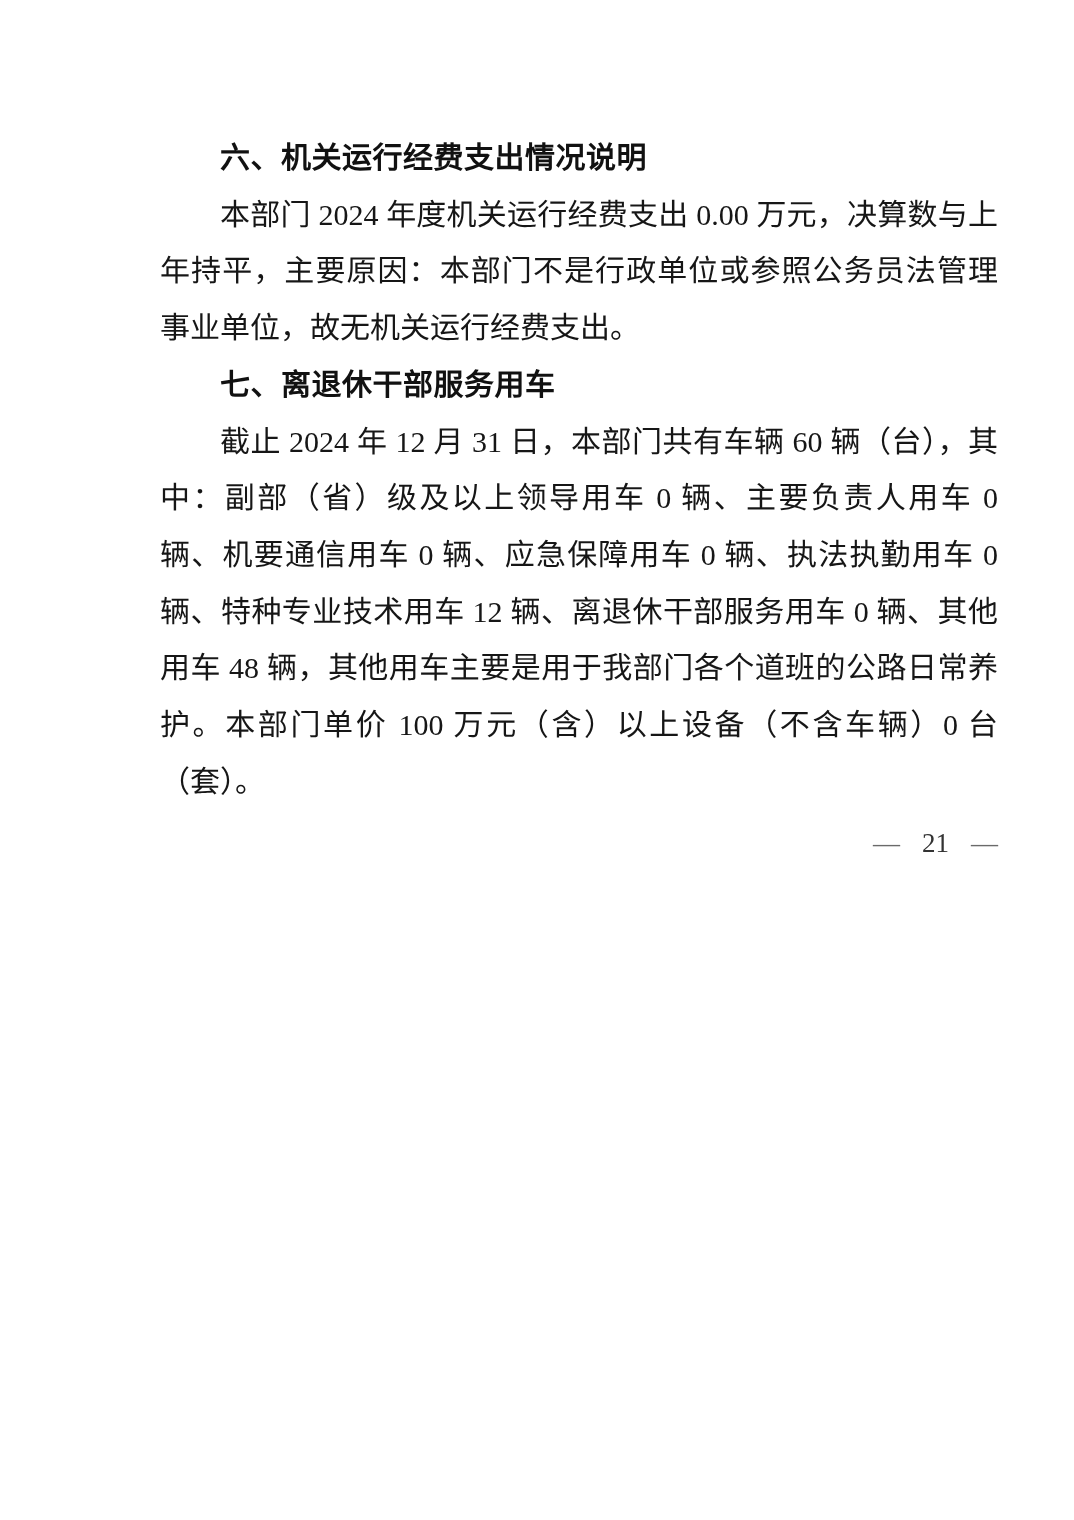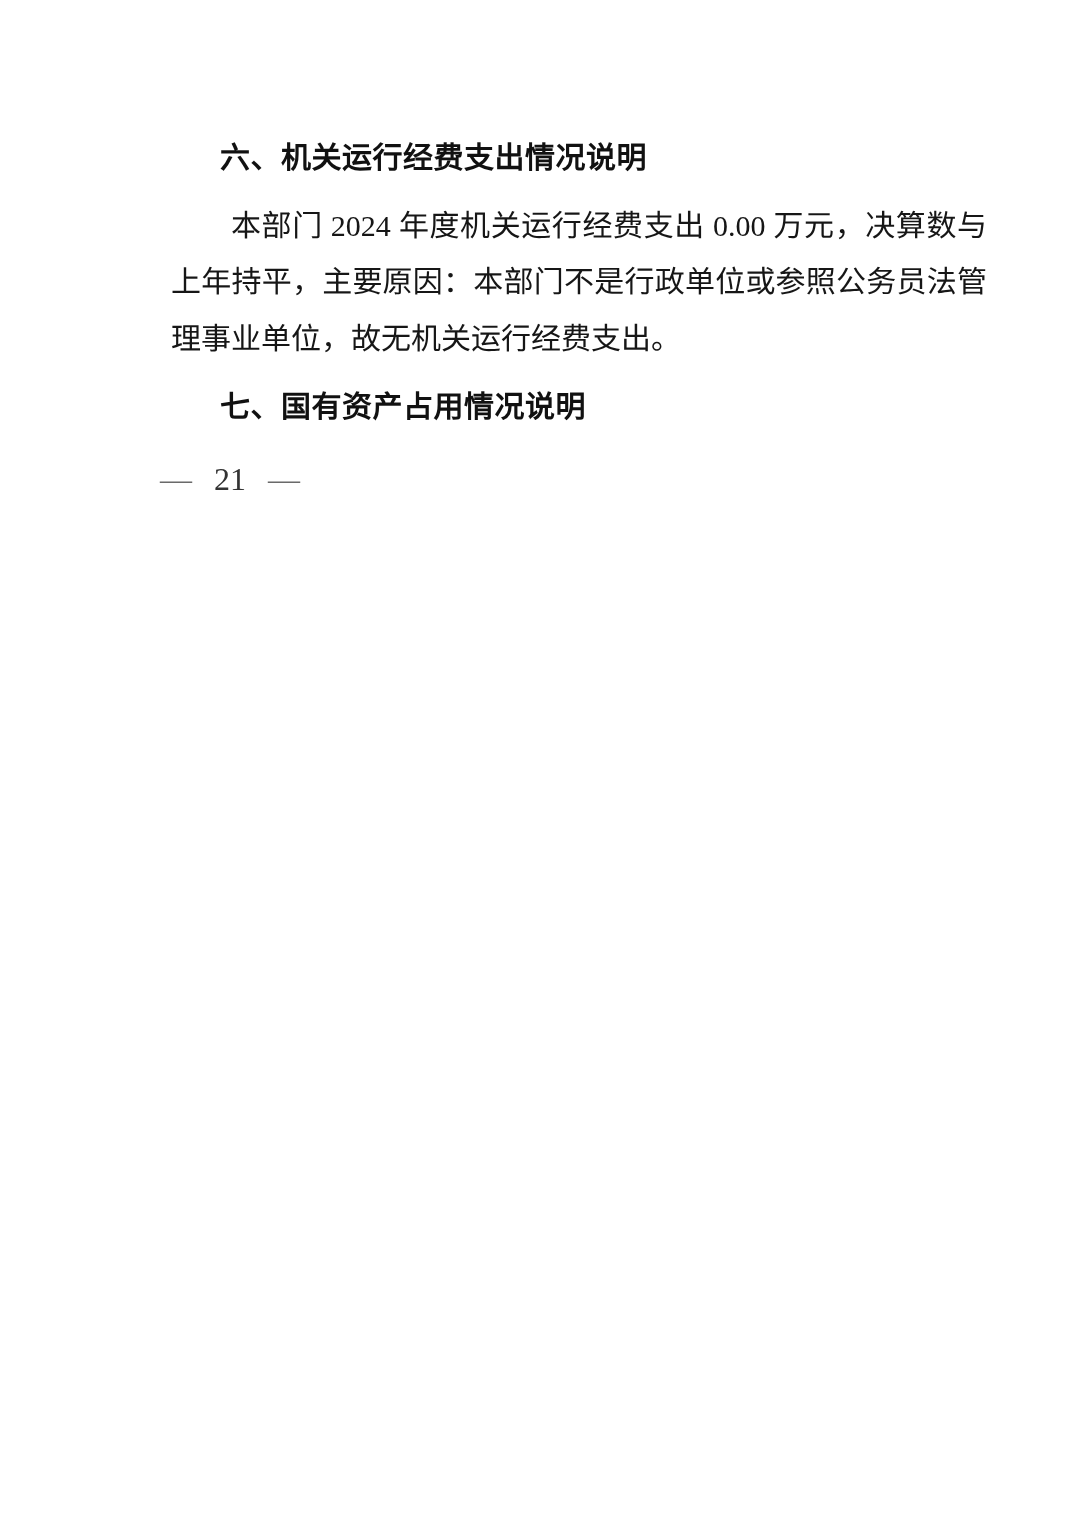--- a/index.html
+++ b/index.html
@@ -23,34 +23,34 @@
     margin: 0;
     font-family: "Liberation Sans", "DejaVu Sans", sans-serif;
     font-weight: 700;
     font-size: 30px;
     line-height: 56.7px;
     text-indent: 60px;
     color: #111111;
     letter-spacing: 0.5px;
   }
   .para {
-    margin: 11px;
+    margin: 0;
     font-family: "Liberation Serif", "DejaVu Serif", serif;
     font-size: 30px;
     line-height: 56.7px;
     text-align: justify;
     text-justify: inter-character;
     text-indent: 60px;
     color: #161616;
   }
   .footer {
-    margin-top: 26px;
-    text-align: left;
+    margin-top: 16px;
+    text-align: right;
     font-family: "Liberation Serif", "DejaVu Serif", serif;
-    font-size: 32px;
+    font-size: 27px;
     line-height: 34px;
     color: #333333;
     user-select: none;
   }
   .footer .dash {
     color: #6a6a6a;
     letter-spacing: 0;
   }
   .footer .num {
     color: #333333;
@@ -61,23 +61,24 @@
 <body>
 
 <div class="page">
 
   <section class="section">
     <h2 class="heading">六、机关运行经费支出情况说明</h2>
     <p class="para">本部门 2024 年度机关运行经费支出 0.00 万元，决算数与上年持平，主要原因：本部门不是行政单位或参照公务员法管理事业单位，故无机关运行经费支出。</p>
   </section>
 
   <section class="section">
-    <h2 class="heading">七、国有资产占用情况说明</h2>
+    <h2 class="heading">七、离退休干部服务用车</h2>
   </section>
 
   <section class="section">
+    <p class="para">截止 2024 年 12 月 31 日，本部门共有车辆 60 辆（台），其中：副部（省）级及以上领导用车 0 辆、主要负责人用车 0 辆、机要通信用车 0 辆、应急保障用车 0 辆、执法执勤用车 0 辆、特种专业技术用车 12 辆、离退休干部服务用车 0 辆、其他用车 48 辆，其他用车主要是用于我部门各个道班的公路日常养护。本部门单价 100 万元（含）以上设备（不含车辆）0 台（套）。</p>
   </section>
 
   <div class="footer">
     <span class="dash">—</span><span class="num">21</span><span class="dash">—</span>
   </div>
 
 </div>
 
 </body></html>

